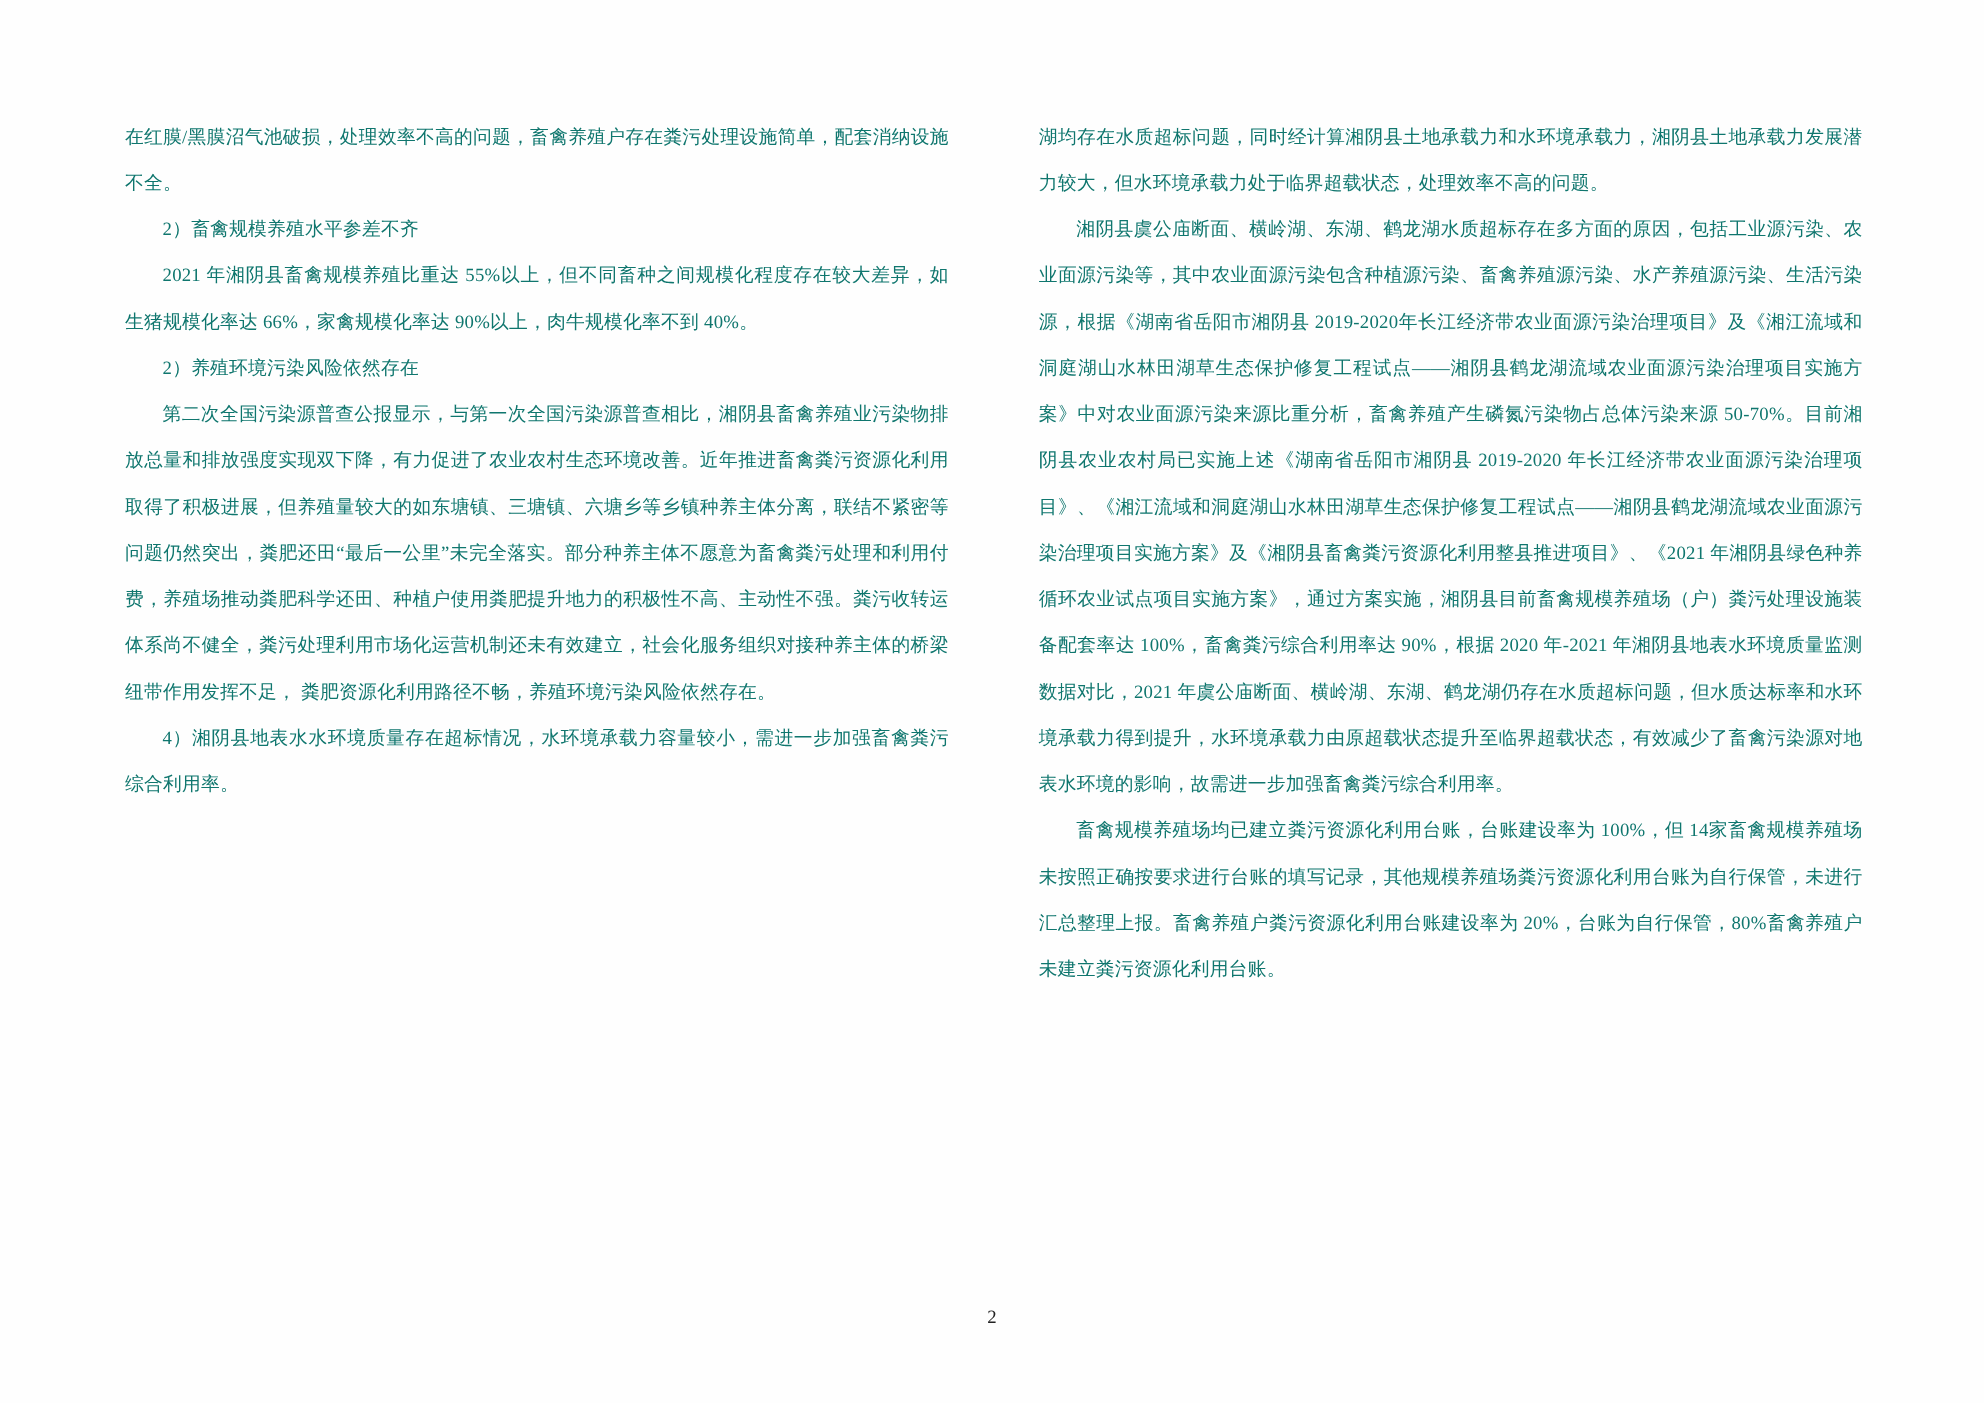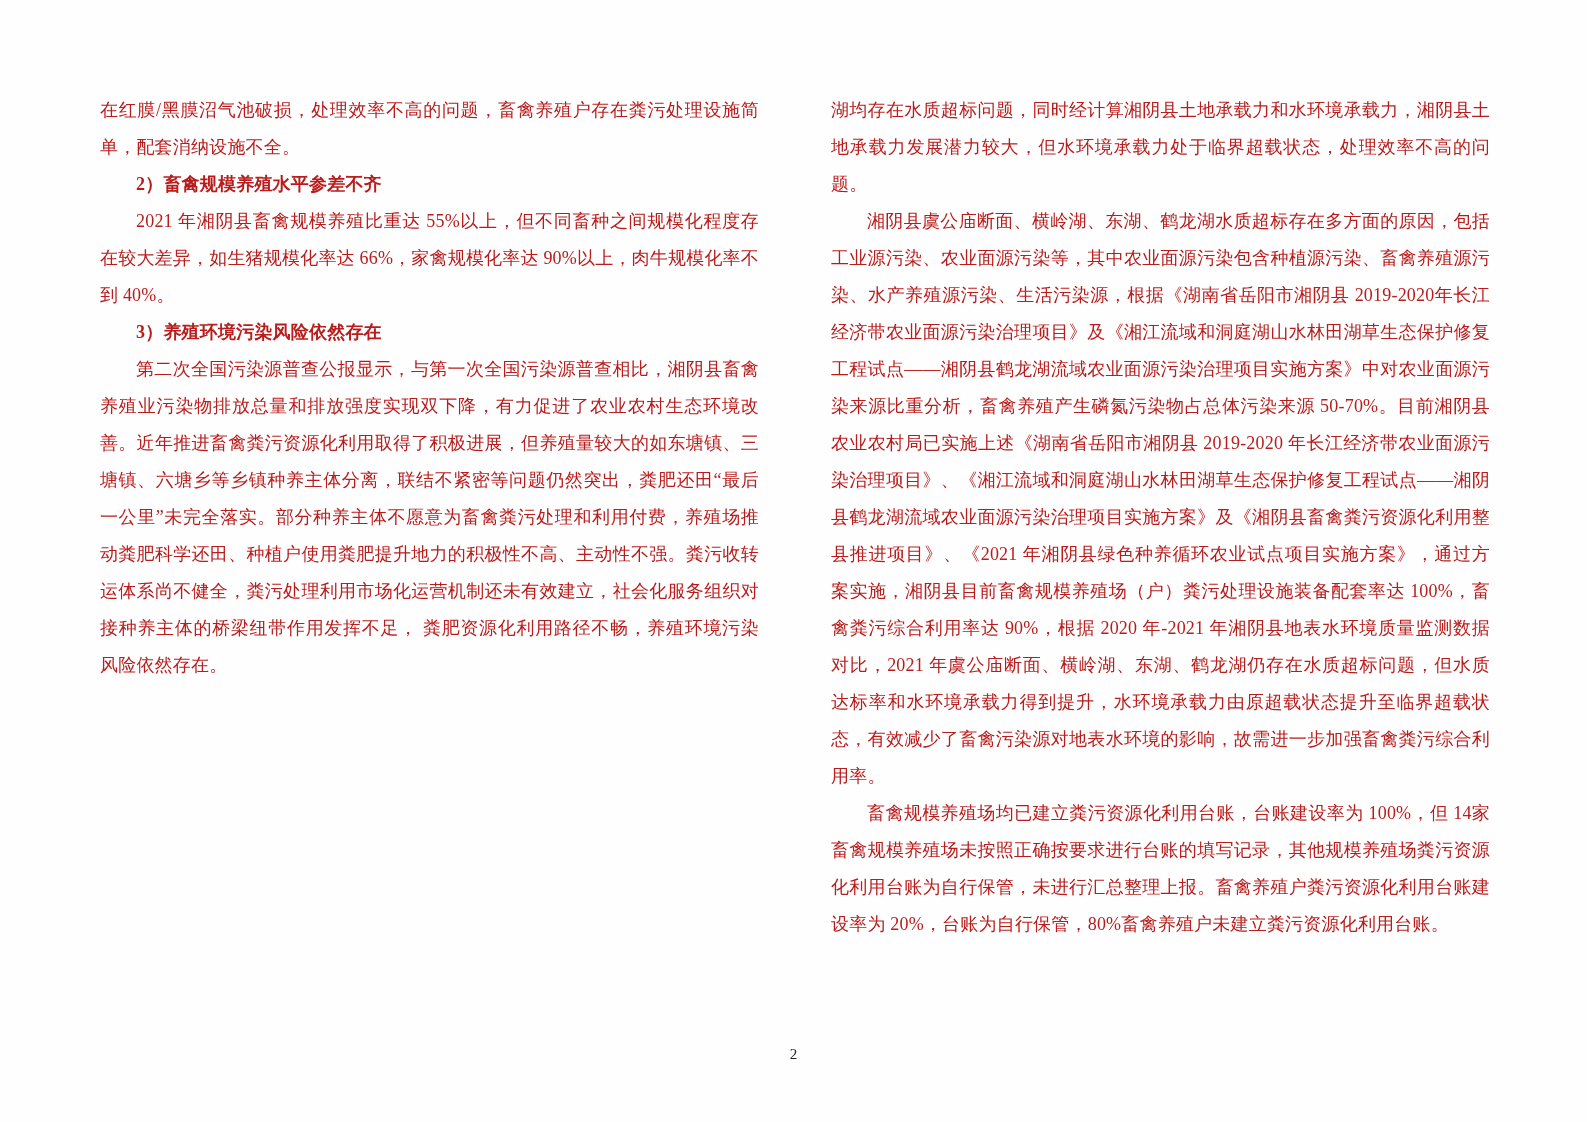--- a/index.html
+++ b/index.html
@@ -28,32 +28,32 @@
     top: 92px;
     width: 1390px;
     display: flex;
     gap: 72px;
   }
   .col {
     width: 659px;
   }
   p {
     margin: 0 0 0 0;
-    font-size: 18px;
+    font-size: 15px;
     line-height: 37px;
     text-align: justify;
     text-justify: inter-ideograph;
     letter-spacing: 0.2px;
-    color: #b91c1c;
+    color: #0f766e;
   }
   p.indent {
     text-indent: 2em;
   }
   p.heading {
-    font-weight: bold;
+    font-weight: normal;
     text-indent: 2em;
   }
   .footer-num {
     position: absolute;
     left: 0;
     right: 0;
     top: 1046px;
     text-align: center;
     font-size: 15px;
     color: #222;
@@ -63,22 +63,23 @@
 </head>
 <body>
 
 <div class="page">
   <div class="columns">
 
     <div class="col">
       <p>在红膜/黑膜沼气池破损，处理效率不高的问题，畜禽养殖户存在粪污处理设施简单，配套消纳设施不全。</p>
       <p class="heading">2）畜禽规模养殖水平参差不齐</p>
       <p class="indent">2021 年湘阴县畜禽规模养殖比重达 55%以上，但不同畜种之间规模化程度存在较大差异，如生猪规模化率达 66%，家禽规模化率达 90%以上，肉牛规模化率不到 40%。</p>
-      <p class="heading">3）养殖环境污染风险依然存在</p>
+      <p class="heading">2）养殖环境污染风险依然存在</p>
       <p class="indent">第二次全国污染源普查公报显示，与第一次全国污染源普查相比，湘阴县畜禽养殖业污染物排放总量和排放强度实现双下降，有力促进了农业农村生态环境改善。近年推进畜禽粪污资源化利用取得了积极进展，但养殖量较大的如东塘镇、三塘镇、六塘乡等乡镇种养主体分离，联结不紧密等问题仍然突出，粪肥还田“最后一公里”未完全落实。部分种养主体不愿意为畜禽粪污处理和利用付费，养殖场推动粪肥科学还田、种植户使用粪肥提升地力的积极性不高、主动性不强。粪污收转运体系尚不健全，粪污处理利用市场化运营机制还未有效建立，社会化服务组织对接种养主体的桥梁纽带作用发挥不足， 粪肥资源化利用路径不畅，养殖环境污染风险依然存在。</p>
+      <p class="heading">4）湘阴县地表水水环境质量存在超标情况，水环境承载力容量较小，需进一步加强畜禽粪污综合利用率。</p>
     </div>
 
     <div class="col">
       <p>湖均存在水质超标问题，同时经计算湘阴县土地承载力和水环境承载力，湘阴县土地承载力发展潜力较大，但水环境承载力处于临界超载状态，处理效率不高的问题。</p>
       <p class="indent">湘阴县虞公庙断面、横岭湖、东湖、鹤龙湖水质超标存在多方面的原因，包括工业源污染、农业面源污染等，其中农业面源污染包含种植源污染、畜禽养殖源污染、水产养殖源污染、生活污染源，根据《湖南省岳阳市湘阴县 2019-2020年长江经济带农业面源污染治理项目》及《湘江流域和洞庭湖山水林田湖草生态保护修复工程试点——湘阴县鹤龙湖流域农业面源污染治理项目实施方案》中对农业面源污染来源比重分析，畜禽养殖产生磷氮污染物占总体污染来源 50-70%。目前湘阴县农业农村局已实施上述《湖南省岳阳市湘阴县 2019-2020 年长江经济带农业面源污染治理项目》、《湘江流域和洞庭湖山水林田湖草生态保护修复工程试点——湘阴县鹤龙湖流域农业面源污染治理项目实施方案》及《湘阴县畜禽粪污资源化利用整县推进项目》、《2021 年湘阴县绿色种养循环农业试点项目实施方案》，通过方案实施，湘阴县目前畜禽规模养殖场（户）粪污处理设施装备配套率达 100%，畜禽粪污综合利用率达 90%，根据 2020 年-2021 年湘阴县地表水环境质量监测数据对比，2021 年虞公庙断面、横岭湖、东湖、鹤龙湖仍存在水质超标问题，但水质达标率和水环境承载力得到提升，水环境承载力由原超载状态提升至临界超载状态，有效减少了畜禽污染源对地表水环境的影响，故需进一步加强畜禽粪污综合利用率。</p>
       <p class="indent">畜禽规模养殖场均已建立粪污资源化利用台账，台账建设率为 100%，但 14家畜禽规模养殖场未按照正确按要求进行台账的填写记录，其他规模养殖场粪污资源化利用台账为自行保管，未进行汇总整理上报。畜禽养殖户粪污资源化利用台账建设率为 20%，台账为自行保管，80%畜禽养殖户未建立粪污资源化利用台账。</p>
     </div>
 
   </div>
 

